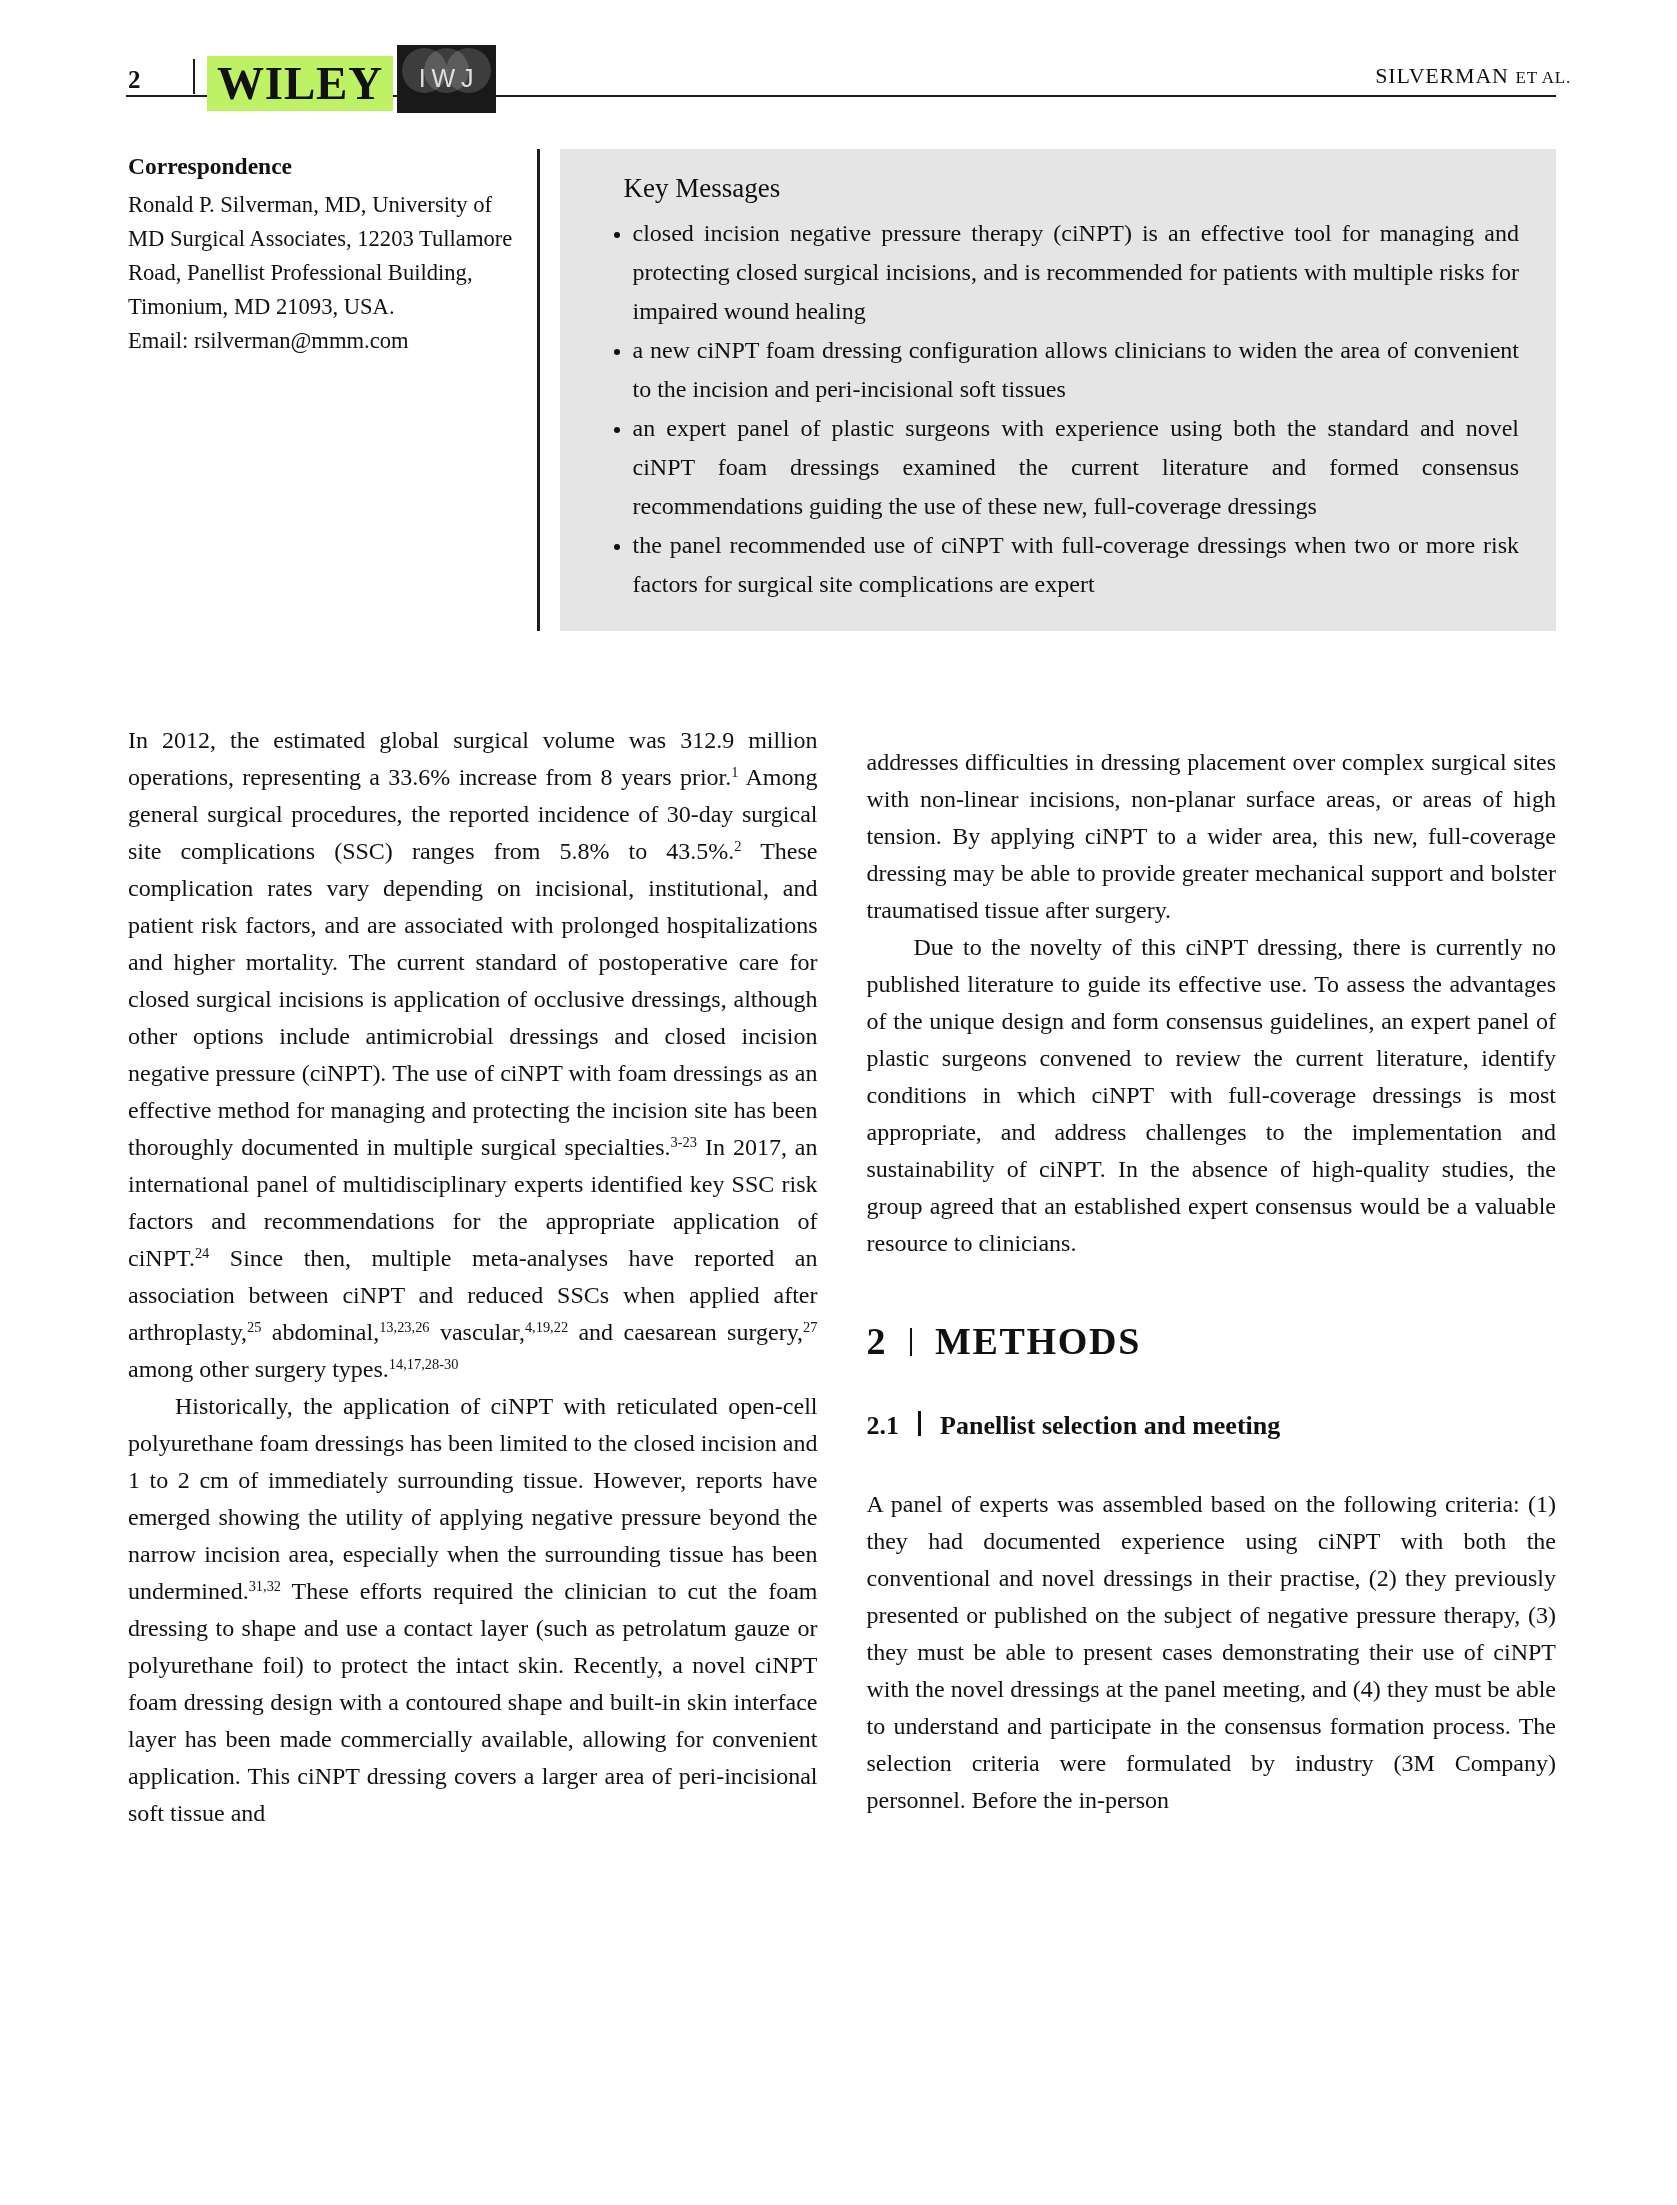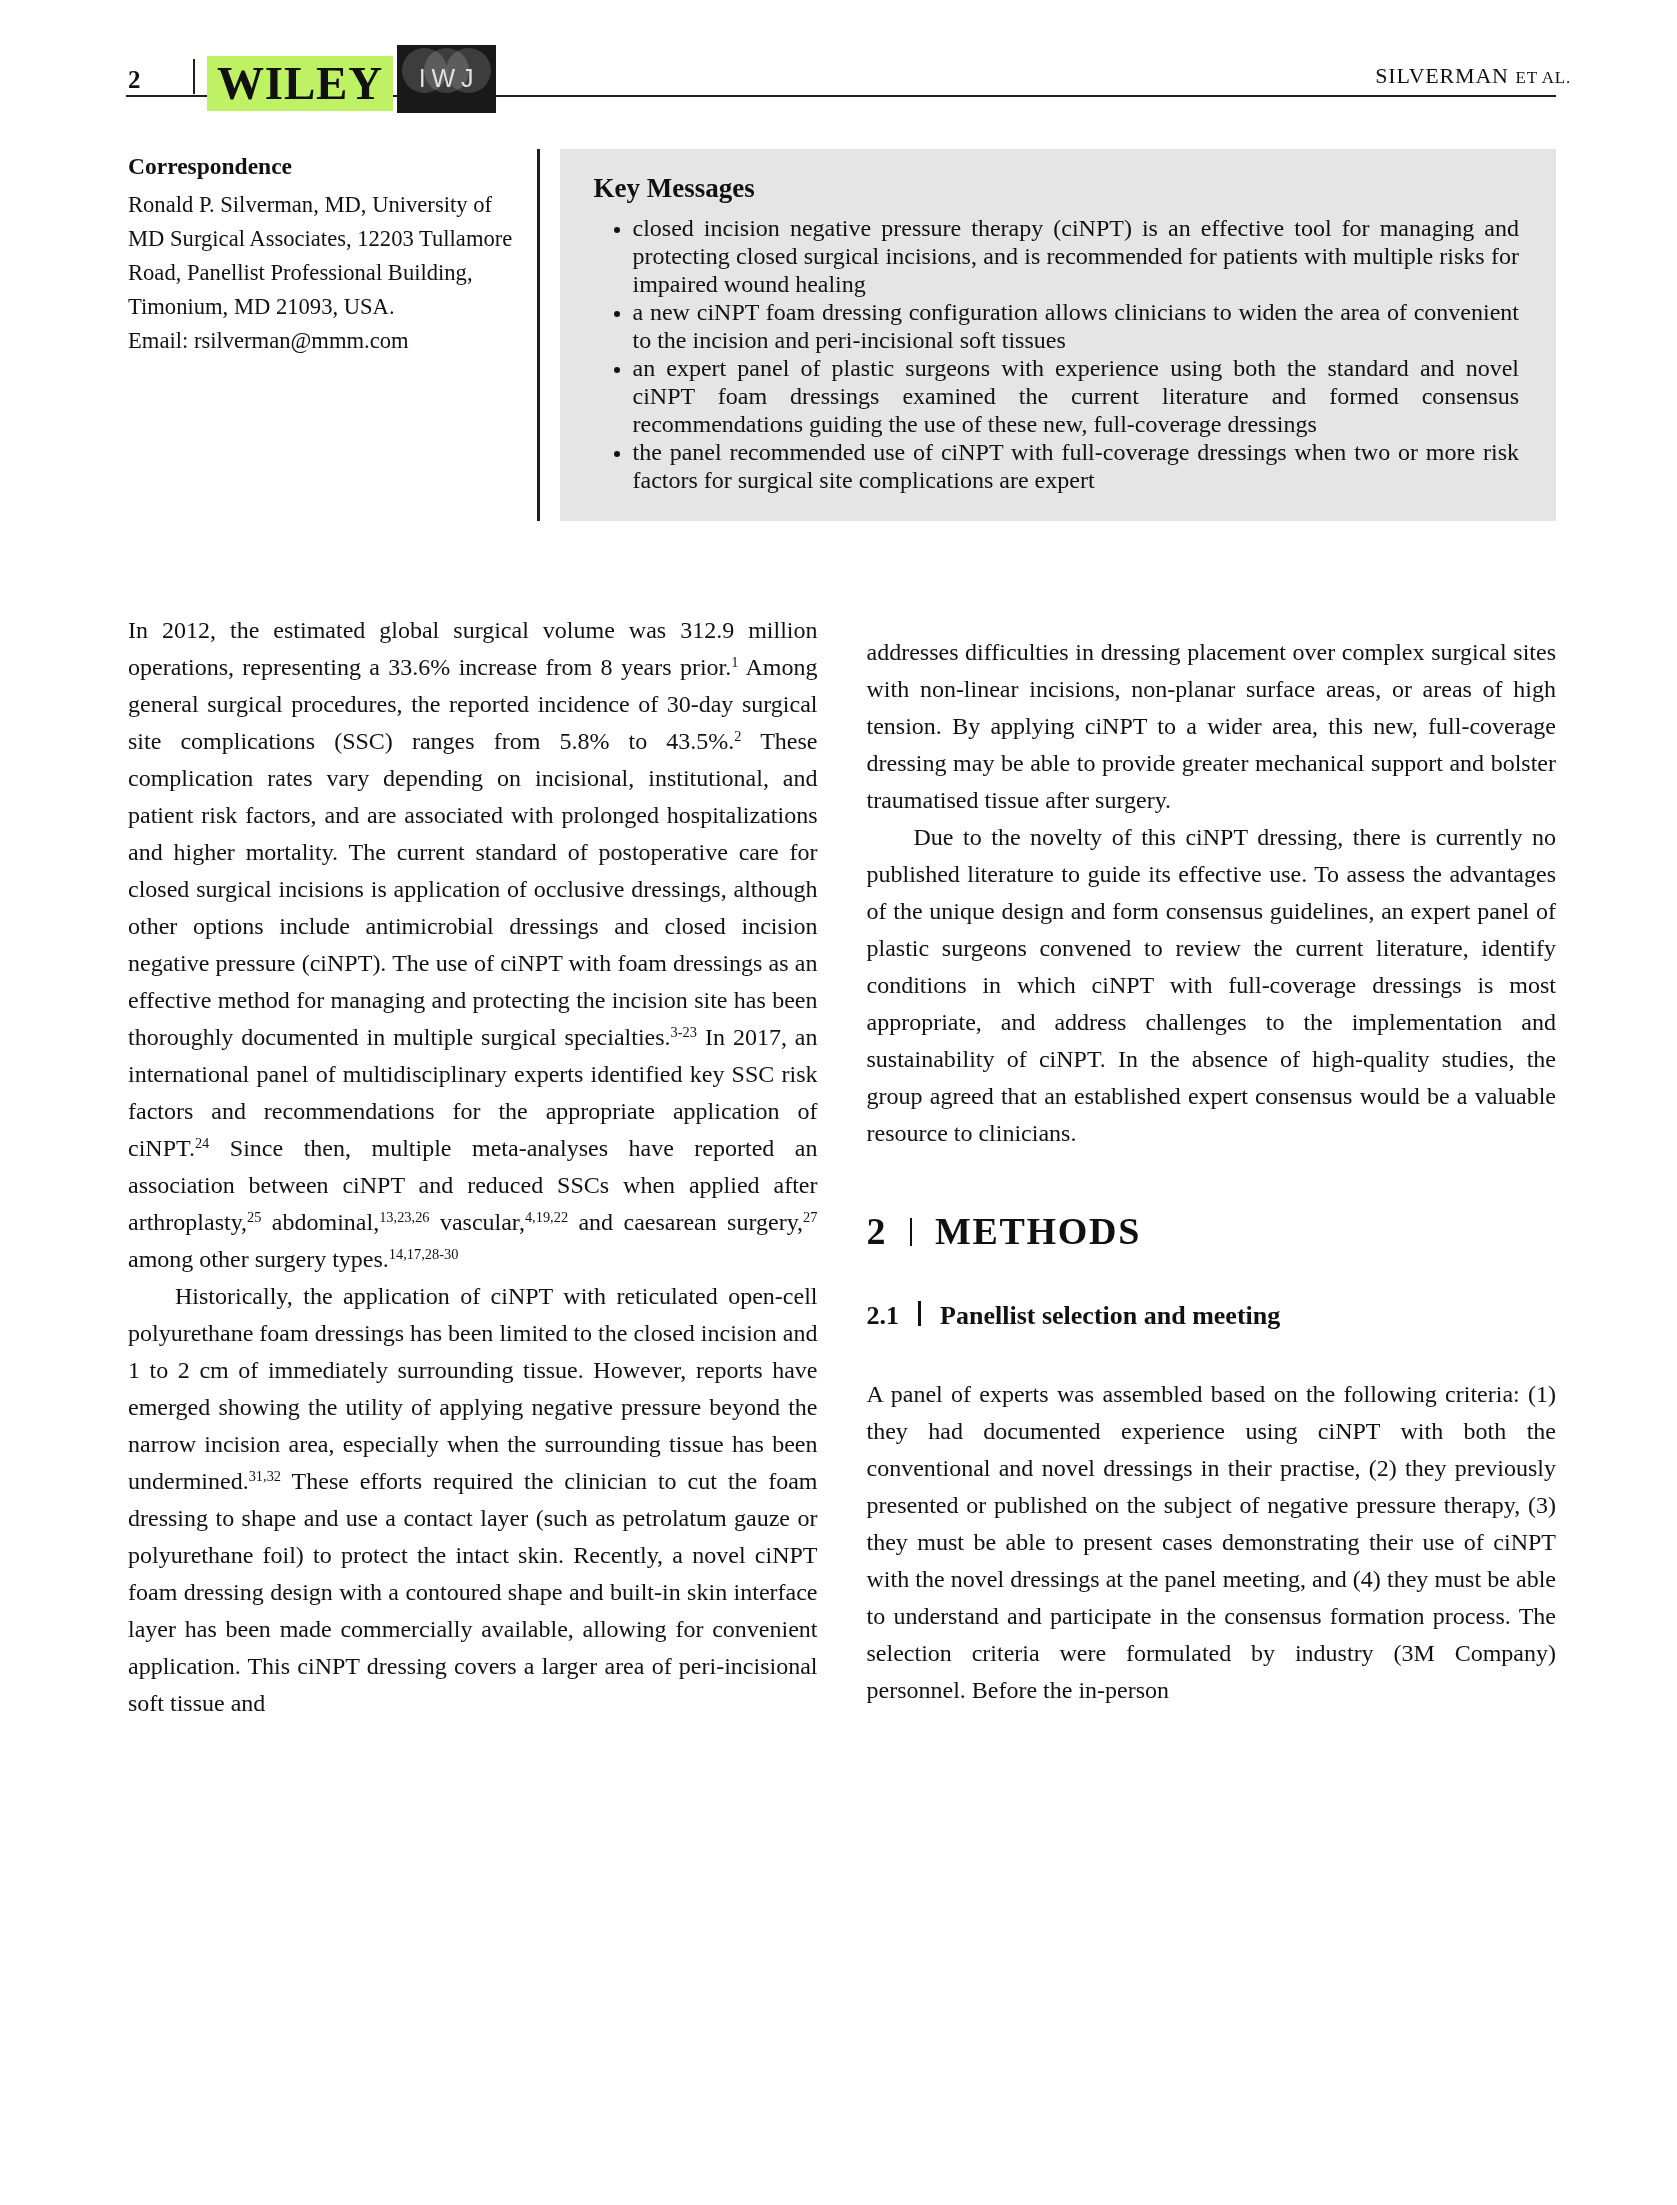--- a/index.html
+++ b/index.html
@@ -34,24 +34,24 @@
   }
   .running-head{position:absolute; right:-15px; bottom:17.6px; white-space:nowrap;}
   .rh-main{font-size:22px; letter-spacing:0.8px;}
   .rh-suffix{font-size:17px; letter-spacing:0.8px; margin-left:6.7px;}
   
   .top-row{display:flex; margin-top:42px;}
   .correspondence{width:394px; flex:0 0 394px; font-size:22.6px; line-height:34px;}
   .corr-title{font-weight:700; font-size:23.5px; margin-bottom:5px;}
   .vdivider{width:2.5px; background:var(--rule); margin-left:15px;}
   .keybox{flex:1; margin-left:20px; background:var(--box-bg); padding:23.5px 37px 27px 34px; box-sizing:border-box;}
-  .keybox-title{font-weight:700; font-size:27px; margin-bottom:10px;}
+  .keybox-title{font-weight:400; font-size:27px; margin-bottom:10px;margin-left:30px;}
   .keybox ul{margin:0; padding-left:39px;}
   .keybox li{
-    font-size:24px; line-height:28px; text-align:justify;
+    font-size:24px; line-height:39px; text-align:justify;
     hyphens:auto; -webkit-hyphens:auto;
   }
   .keybox li::marker{font-size:0.85em;}
   
   .columns{display:flex; gap:49px; margin-top:91px;}
   .col{flex:1; min-width:0; font-size:24px; line-height:37px;}
   .col-right{padding-top:22px;}
   .col p{margin:0; text-align:justify; hyphens:auto; -webkit-hyphens:auto;}
   .col p.indent{text-indent:47px;}
   h2.section{font-size:38px; font-weight:700; letter-spacing:1.7px; margin:0 0 49px 0; line-height:1.1;}

